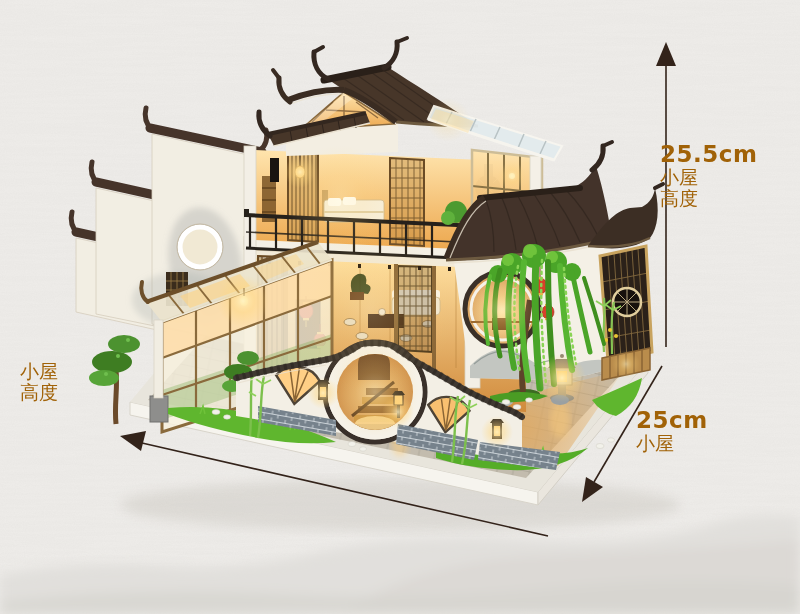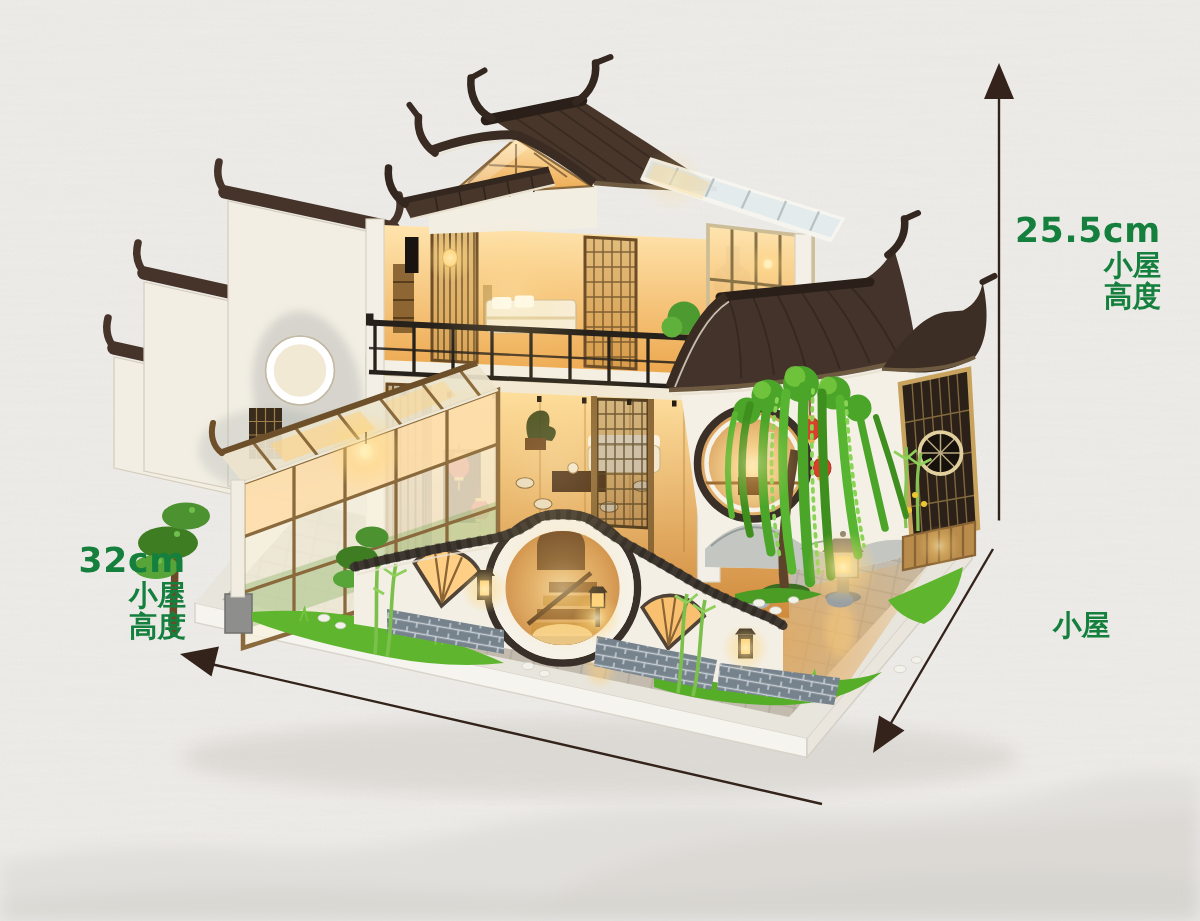--- a/index.html
+++ b/index.html
@@ -1,21 +1,21 @@
 <!DOCTYPE html>
 <html><head>
 <meta charset="utf-8">
 <style>
   html,body{margin:0;padding:0;background:#dcdad6;}
   .stage{position:relative;width:800px;height:614px;overflow:hidden;background:#f0eeeb;
          font-family:"DejaVu Sans","Liberation Sans",sans-serif;}
   .scene{position:absolute;inset:0;}
-  .dim{position:absolute;text-align:right;color:#15803d;}
+  .dim{position:absolute;text-align:left;color:#a16207;}
   .dim .val{font-weight:bold;font-size:23px;line-height:26px;letter-spacing:.5px;}
-  .dim .cjk{font-size:19px;line-height:21px;font-weight:700;}
+  .dim .cjk{font-size:19px;line-height:21px;font-weight:400;}
 </style>
 </head>
 <body>
 
 <div class="stage">
 
 <svg class="scene" viewBox="0 0 800 614">
 <defs>
   <filter id="paper" x="0" y="0" width="100%" height="100%">
     <feTurbulence type="fractalNoise" baseFrequency="0.9" numOctaves="2" result="n"></feTurbulence>
@@ -524,21 +524,21 @@
   </g>
 </g>
 </svg>
 
 <div class="dim" style="left:660px;top:141px;width:114px;">
   <div class="val">25.5cm</div>
   <div class="cjk">小屋</div>
   <div class="cjk">高度</div>
 </div>
 <div class="dim" style="left:20px;top:361px;width:104px;">
-  <div class="val">32cm</div>
   <div class="cjk">小屋</div>
   <div class="cjk">高度</div>
 </div>
 <div class="dim" style="left:636px;top:407px;width:104px;">
+  <div class="val">25cm</div>
   <div class="cjk">小屋</div>
 </div>
 
 </div>
 
 </body></html>

